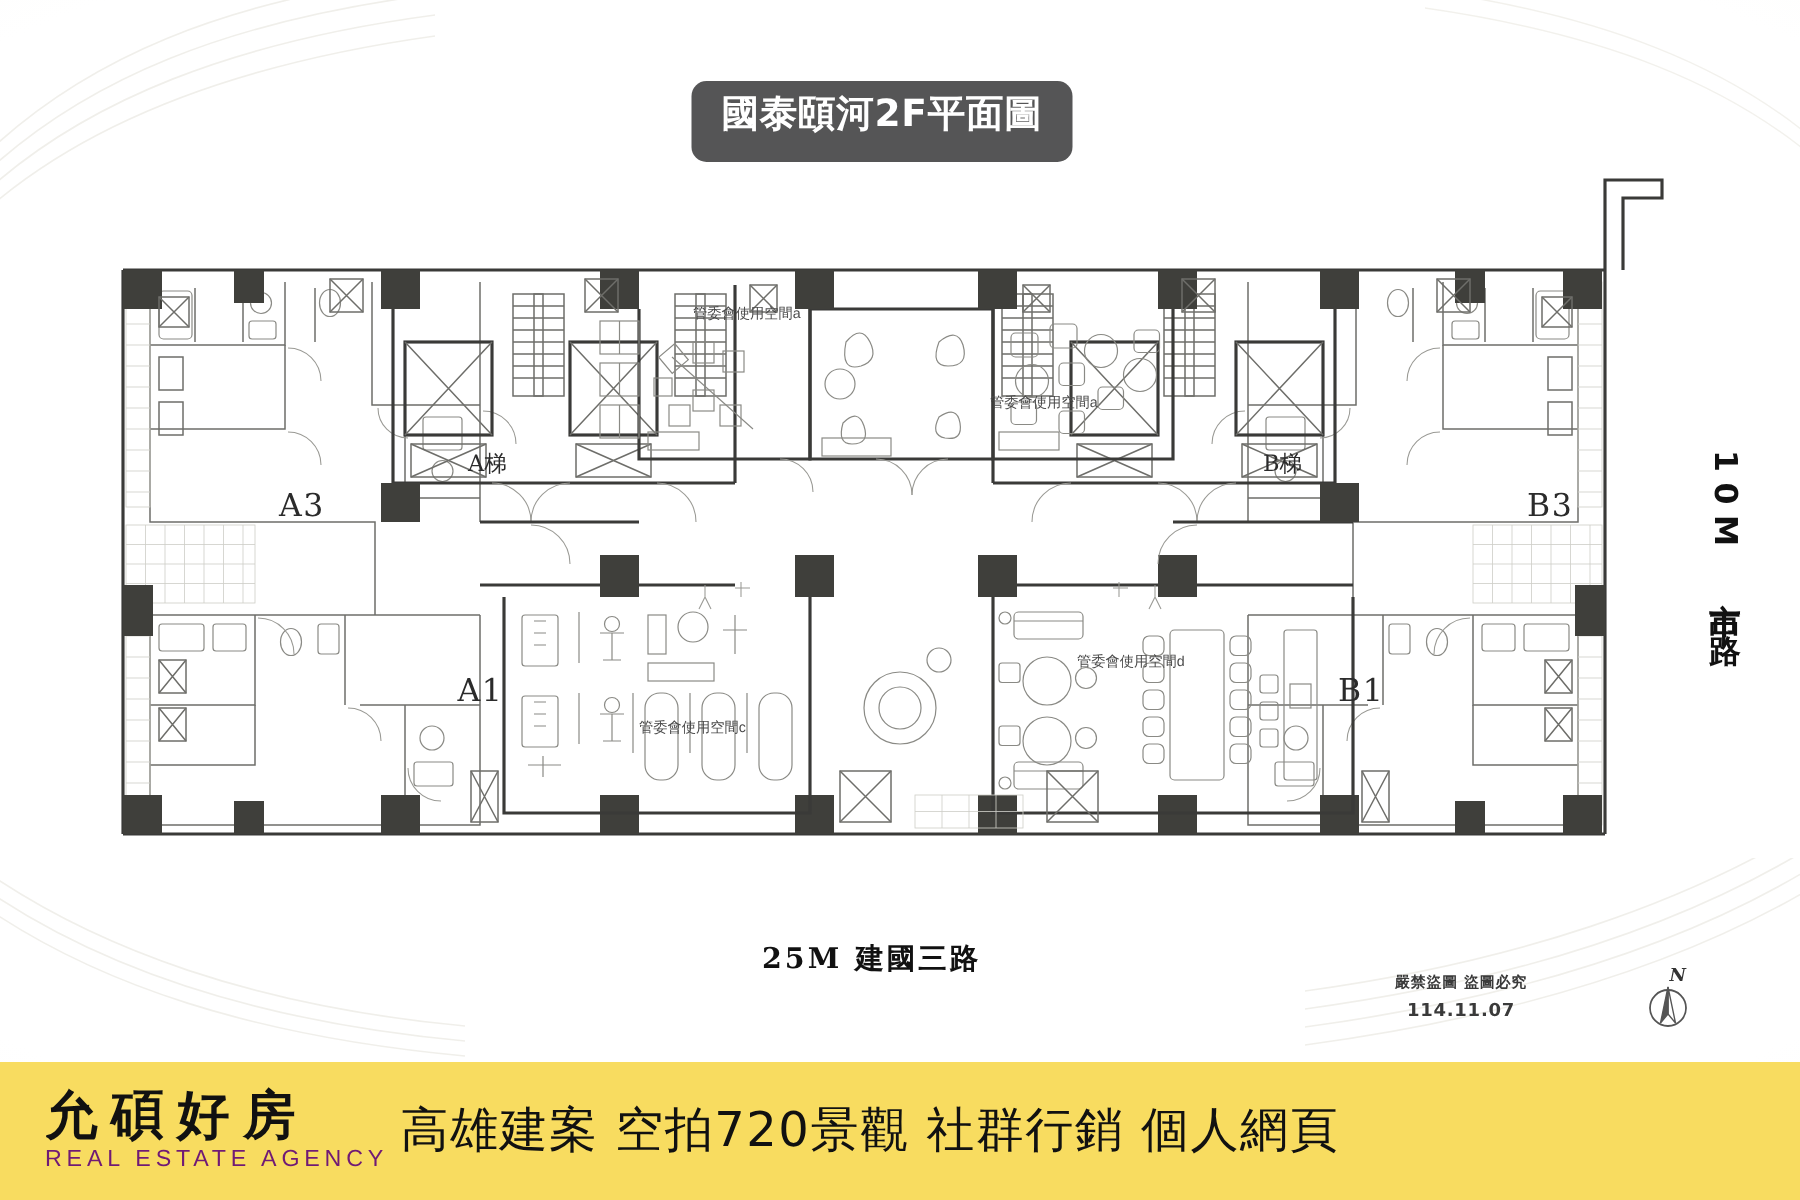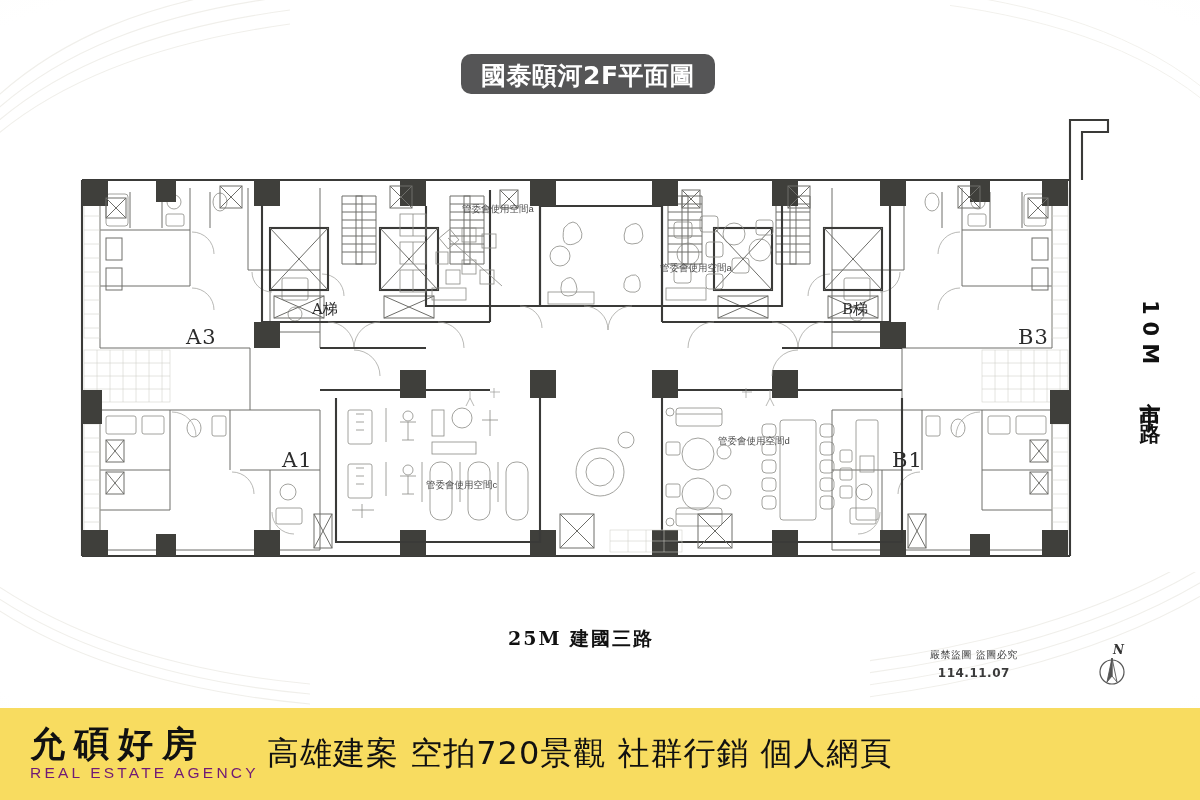--- a/index.html
+++ b/index.html
@@ -19,21 +19,21 @@
   .corner-swoosh{
     position:absolute; pointer-events:none; opacity:.55;
   }
   .corner-swoosh svg{ display:block; }
 
   
   #title-badge{
     position:absolute; left:461px; top:54px;
     background:#555556;
     border-radius:10px;
-    padding:9px 20px 6px 20px;
+    padding:9px 20px 20px 20px;
     color:#fff;
     font-family:"DejaVu Sans","Liberation Sans",sans-serif;
     font-weight:bold;
     font-size:25px;
     letter-spacing:.5px;
     line-height:1;
     white-space:nowrap;
   }
 
   
@@ -90,21 +90,21 @@
     white-space:nowrap;
   }
 
   
   #copyright{
     position:absolute; left:930px; top:648px;
     text-align:center;
     color:#3a3a3a;
     font-family:"DejaVu Sans","Liberation Sans",sans-serif;
   }
-  #copyright .cp-warn{ font-size:10px; font-weight:normal; letter-spacing:.5px; white-space:nowrap;}
+  #copyright .cp-warn{ font-size:10px; font-weight:bold; letter-spacing:.5px; white-space:nowrap;}
   #copyright .cp-date{ font-size:12px; font-weight:bold; margin-top:4px; letter-spacing:.5px;}
 
   
   #compass{ position:absolute; left:1096px; top:644px; width:34px; height:44px; }
   #compass .n-letter{
     position:absolute; left:17px; top:-1px;
     font-family:"DejaVu Serif","Liberation Serif",serif;
     font-style:italic; font-weight:bold; font-size:12px; color:#333;
   }
 
@@ -638,21 +638,21 @@
         <path d="M514 196 A 24 24 0 0 1 538 220"></path>
         <path d="M562 196 A 24 24 0 0 0 538 220"></path>
         <path d="M450 196 A 22 22 0 0 1 472 218"></path>
         <path d="M728 240 A 26 26 0 0 0 702 266"></path>
       </g>
 
     </svg>
 
 
     <div class="plan-label unit-label" style="left:116px;top:215px;">A3</div>
-    <div class="plan-label unit-label" style="left:212px;top:338px;">A1</div>
+    <div class="plan-label unit-label" style="left:235px;top:338px;">A1</div>
     <div class="plan-label unit-label" style="left:822px;top:338px;">B1</div>
     <div class="plan-label unit-label" style="left:948px;top:215px;">B3</div>
 
     <div class="plan-label stair-label" style="left:242px;top:190px;">A梯</div>
     <div class="plan-label stair-label" style="left:772px;top:190px;">B梯</div>
 
     <div class="plan-label space-label" style="left:392px;top:93px;">管委會使用空間a</div>
     <div class="plan-label space-label" style="left:590px;top:152px;">管委會使用空間a</div>
     <div class="plan-label space-label" style="left:356px;top:369px;">管委會使用空間c</div>
     <div class="plan-label space-label" style="left:648px;top:325px;">管委會使用空間d</div>

